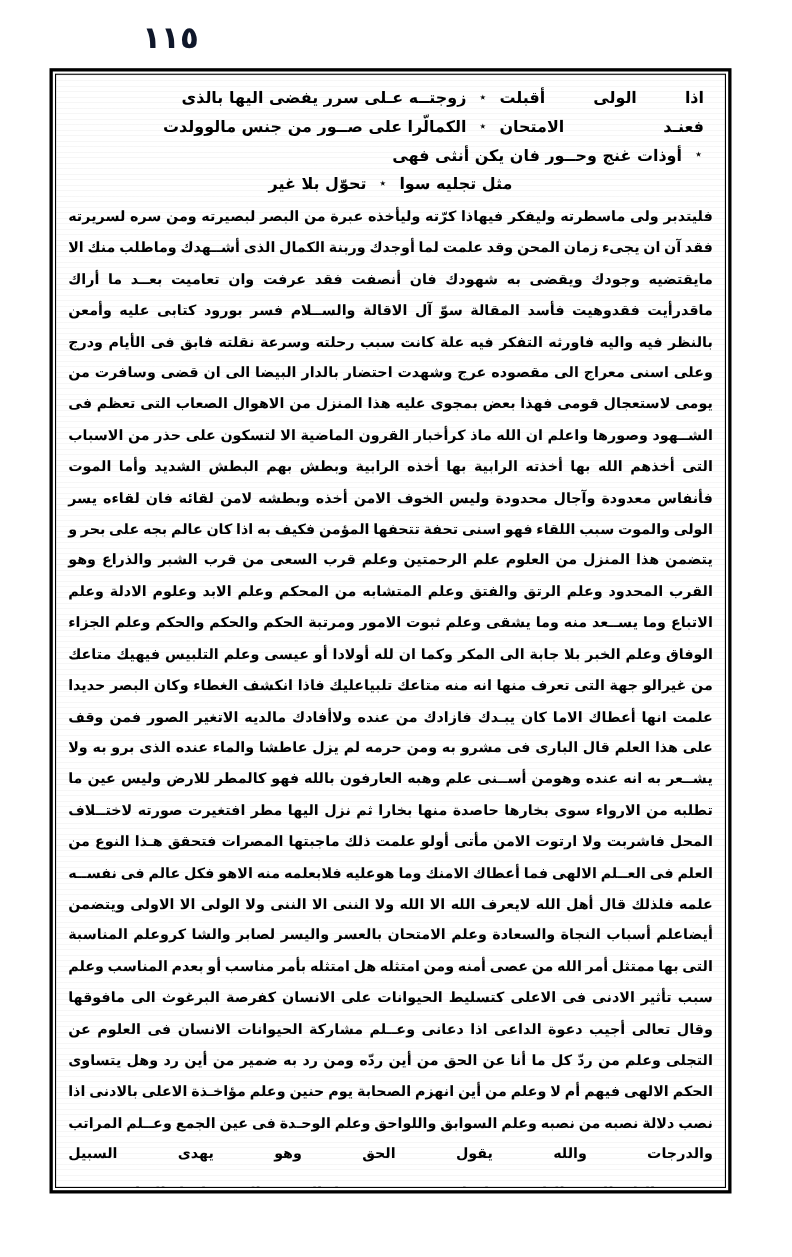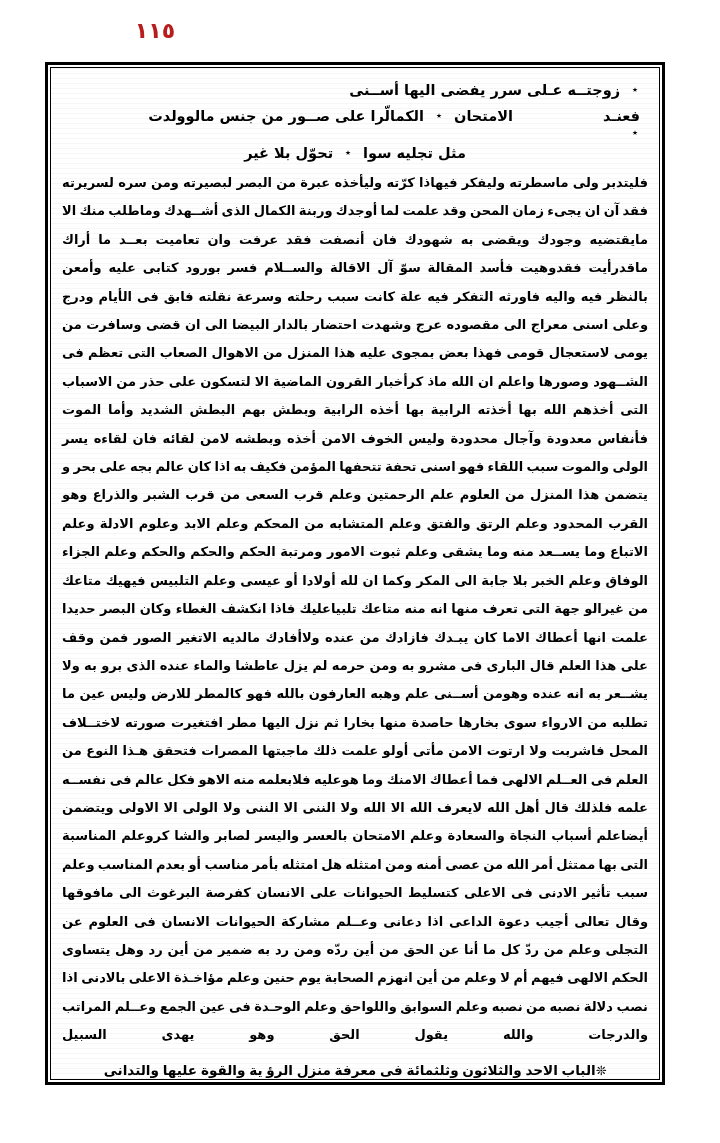--- a/index.html
+++ b/index.html
@@ -18,24 +18,24 @@
   }
 
   
   .page-number {
     position: absolute;
     top: 18px;
     left: 95px;
     width: 120px;
     text-align: center;
     font-family: "DejaVu Sans", sans-serif;
-    font-size: 22px;
+    font-size: 28px;
     font-weight: 700;
     letter-spacing: 1px;
-    color: #b91c1c;
+    color: #0f172a;
     direction: ltr;
   }
 
   
   .page-frame {
     position: absolute;
     top: 62px;
     left: 45px;
     width: 620px;
     height: 1023px;
@@ -166,32 +166,34 @@
 <div class="page-number">١١٥</div>
 
 <div class="page-frame">
   <div class="page-frame-inner">
 
     <div class="text-column">
 
       <div class="verse-block">
 
         <div class="verse-line top-verse">
-          <span class="verse-sep">٭</span>
-          <span class="hemistich second">زوجتــه عـلى سرر   يفضى اليها أســنى</span>
+          <span class="hemistich first">اذا الولى أقبلت</span>
+          <span class="verse-sep">٭</span>
+          <span class="hemistich second">زوجتــه عـلى سرر   يفضى اليها بالذى</span>
         </div>
 
         <div class="verse-line top-verse">
           <span class="hemistich first">فعنـد الامتحان</span>
           <span class="verse-sep">٭</span>
           <span class="hemistich second">الكمالّرا على صــور   من جنس مالوولدت</span>
         </div>
 
         <div class="verse-line top-verse">
           <span class="verse-sep">٭</span>
+          <span class="hemistich second">أوذات غنج وحــور   فان يكن أنثى فهى</span>
         </div>
 
         <div class="verse-line centered">
           <span class="hemistich first">مثل تجليه سوا</span>
           <span class="verse-sep">٭</span>
           <span class="hemistich second">تحوّل بلا غير</span>
         </div>
 
       </div>
 

